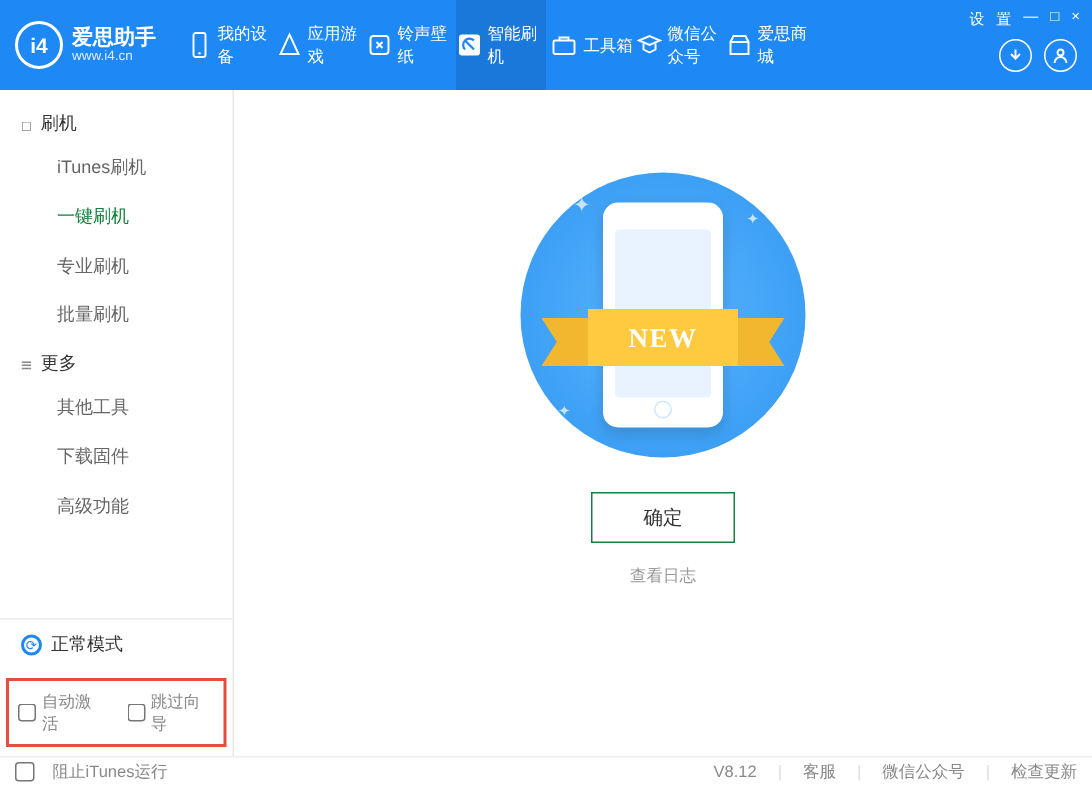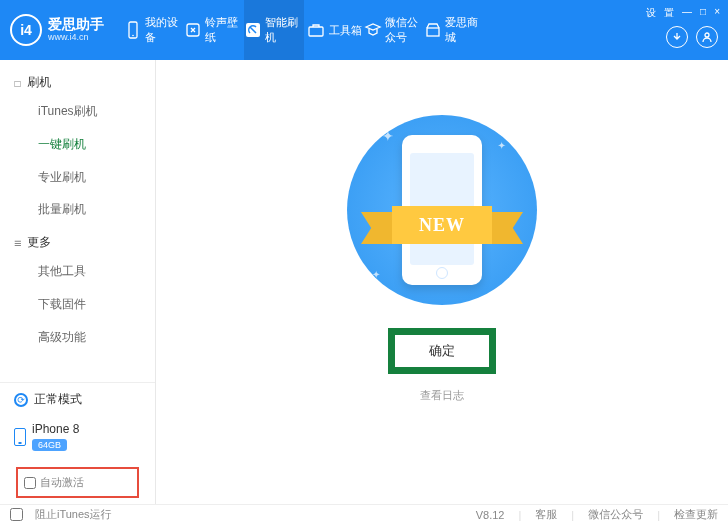--- a/index.html
+++ b/index.html
@@ -34,40 +34,40 @@
 .side-bottom { border-top: 1px solid #eee; }
 .mode-row { display: flex; align-items: center; gap: 6px; padding: 8px 14px; cursor: pointer; }
 .mode-row .badge-icon { width: 14px; height: 14px; border-radius: 50%; border: 2px solid #1e88f5; display: flex; align-items: center; justify-content: center; color: #1e88f5; font-size: 9px; }
 .device-row { display: flex; align-items: center; gap: 6px; padding: 6px 14px 10px; cursor: pointer; }
 .device-row .phone-icon { width: 12px; height: 18px; border: 1.5px solid #1e88f5; border-radius: 2px; position: relative; }
 .device-row .phone-icon::after { content:""; position:absolute; bottom:1px; left:50%; transform:translateX(-50%); width:3px; height:1.5px; background:#1e88f5; }
 .device-text { display:flex; flex-direction:column; gap:3px; }
 .device-name { color:#333; font-weight:500; }
 .storage-pill { background:#4da3ff; color:#fff; font-size:9px; padding:1px 6px; border-radius:3px; width:fit-content; }
 
-.checkbox-row { border: 2px solid #e74c3c; margin: 6px 16px; padding: 6px 6px; display: flex; gap: 14px; }
+.checkbox-row { border: 2px solid #e74c3c; margin: 6px 4px; padding: 6px 6px; display: flex; gap: 14px; }
 .cb { display:flex; align-items:center; gap:4px; color:#888; cursor:pointer; font-size:11px; }
 .cb input { width:12px; height:12px; }
 
 
 .main { flex: 1; display: flex; flex-direction: column; align-items: center; position: relative; background: #fff; }
 .illust { margin-top: 50px; width: 200px; height: 200px; position: relative; display:flex; align-items:center; justify-content:center; }
 .illust .bg-circle { position:absolute; width:190px; height:190px; border-radius:50%; background: radial-gradient(circle, #5bb5ff 0%, #3da0f5 70%, #2890eb 100%); }
 .illust .sparkle { position:absolute; color:#fff; opacity:0.7; }
 .illust .phone { position:relative; width:80px; height:150px; background:#fff; border-radius:10px; box-shadow: 0 4px 10px rgba(0,0,0,0.15); }
 .illust .phone::before { content:""; position:absolute; top:18px; left:8px; right:8px; bottom:20px; background:#e8f3ff; border-radius:3px; }
 .illust .phone::after { content:""; position:absolute; bottom:6px; left:50%; transform:translateX(-50%); width:10px; height:10px; border:1.5px solid #cfe6ff; border-radius:50%; }
 .illust .ribbon { position:absolute; width:170px; height:40px; top:58%; transform:translateY(-50%); }
 .illust .ribbon-center { position:absolute; left:50%; transform:translateX(-50%); width:100px; height:38px; background:#ffc940; display:flex; align-items:center; justify-content:center; color:#fff; font-weight:900; font-size:18px; letter-spacing:1px; font-family: Liberation Serif, serif; }
 .illust .ribbon-left, .illust .ribbon-right { position:absolute; top:6px; width:34px; height:32px; background:#f0b72f; }
 .illust .ribbon-left { left:4px; clip-path: polygon(0 0, 100% 0, 100% 100%, 0 100%, 30% 50%); }
 .illust .ribbon-right { right:4px; clip-path: polygon(0 0, 100% 0, 70% 50%, 100% 100%, 0 100%); }
 
 .success-text { margin-top: 22px; font-size: 16px; color: #333; }
-.ok-btn { margin-top: 18px; padding: 7px 34px; background:#fff; border:7px solid #15803d; cursor:pointer; font-size:13px; color:#333; }
+.ok-btn { margin-top: 18px; padding: 7px 34px; background:#fff; border:1px solid #15803d; cursor:pointer; font-size:13px; color:#333; }
 .log-link { margin-top: 14px; color:#999; font-size:11px; cursor:pointer; }
 
 
 .footer { height: 20px; border-top: 1px solid #eee; display:flex; align-items:center; padding: 0 10px; font-size: 11px; color:#888; gap:6px; position:relative; }
 .footer-left { display:flex; align-items:center; gap:12px; cursor:pointer; }
 .footer-right { position:absolute; right:10px; display:flex; align-items:center; gap:14px; }
 .footer-right .sep { color:#ddd; }
 .footer-link { cursor:pointer; }
 
 svg { display:block; }
@@ -89,20 +89,28 @@
           <svg width="18" height="18" viewBox="0 0 18 18">
             <rect x="5" y="1" width="8" height="16" rx="1.5" fill="none" stroke="#fff" stroke-width="1.3"></rect>
             <circle cx="9" cy="14.5" r="0.8" fill="#fff"></circle>
           </svg>
         </span>
       <span>我的设备</span>
     </div>
     <div class="nav-item">
       <span class="icon">
           <svg width="18" height="18" viewBox="0 0 18 18">
+            <path d="M9 2 L15 15 H3 Z" fill="none" stroke="#fff" stroke-width="1.3"></path>
+          </svg>
+        </span>
+      <span>应用游戏</span>
+    </div>
+    <div class="nav-item">
+      <span class="icon">
+          <svg width="18" height="18" viewBox="0 0 18 18">
             <rect x="3" y="3" width="12" height="12" rx="2" fill="none" stroke="#fff" stroke-width="1.3"></rect>
             <path d="M7 7 L11 11 M11 7 L7 11" stroke="#fff" stroke-width="1.3"></path>
           </svg>
         </span>
       <span>铃声壁纸</span>
     </div>
     <div class="nav-item active">
       <span class="icon">
           <svg width="18" height="18" viewBox="0 0 18 18">
             <rect x="2" y="2" width="14" height="14" rx="2" fill="#fff"></rect>
@@ -181,31 +189,28 @@
       <div class="side-item">其他工具</div>
       <div class="side-item">下载固件</div>
       <div class="side-item">高级功能</div>
     </div>
 
     <div class="side-bottom">
       <div class="mode-row">
         <span class="badge-icon">⟳</span>
         <span>正常模式</span>
       </div>
-      <div class="device-row">
-        <span class="phone-icon"></span>
-        <span class="device-text">
-          <span class="device-name">iPhone 8</span>
-          <span class="storage-pill">64GB</span>
-        </span>
-      </div>
       <div class="checkbox-row">
         <label class="cb">
           <input type="checkbox" style="">
           <span>自动激活</span>
+        </label>
+        <label class="cb">
+          <input type="checkbox" style="">
+          <span>跳过向导</span>
         </label>
       </div>
     </div>
   </div>
 
   <div class="main">
     <div class="illust">
       <div class="bg-circle"></div>
       <span class="sparkle" style="top:18px;left:40px;font-size:14px">✦</span>
       <span class="sparkle" style="top:30px;right:36px;font-size:10px">✦</span>

